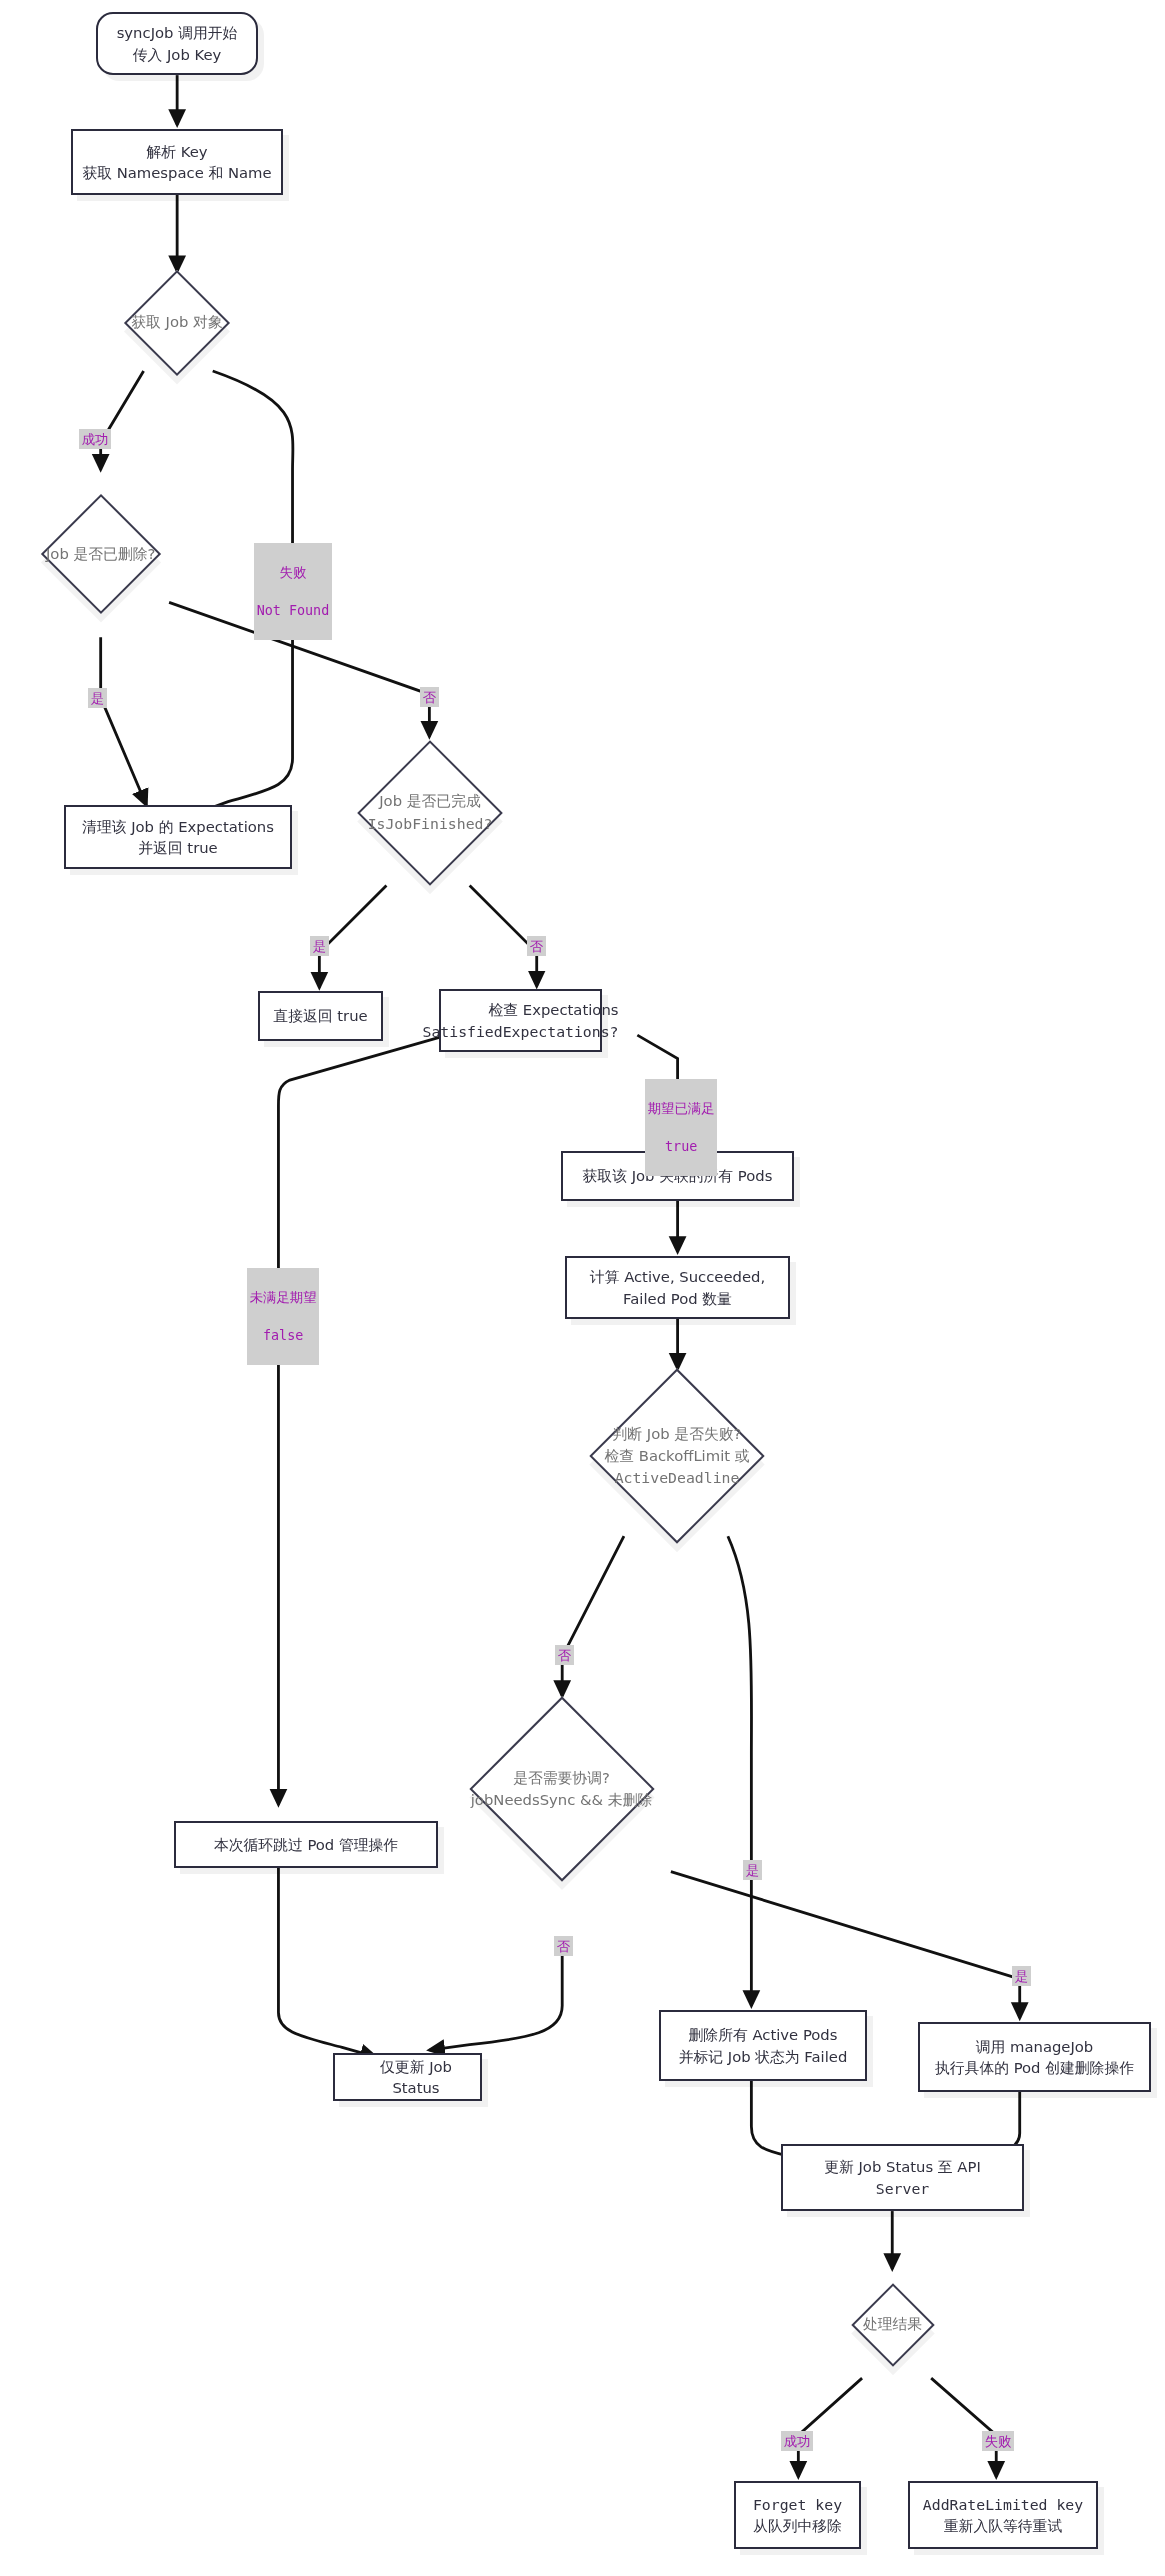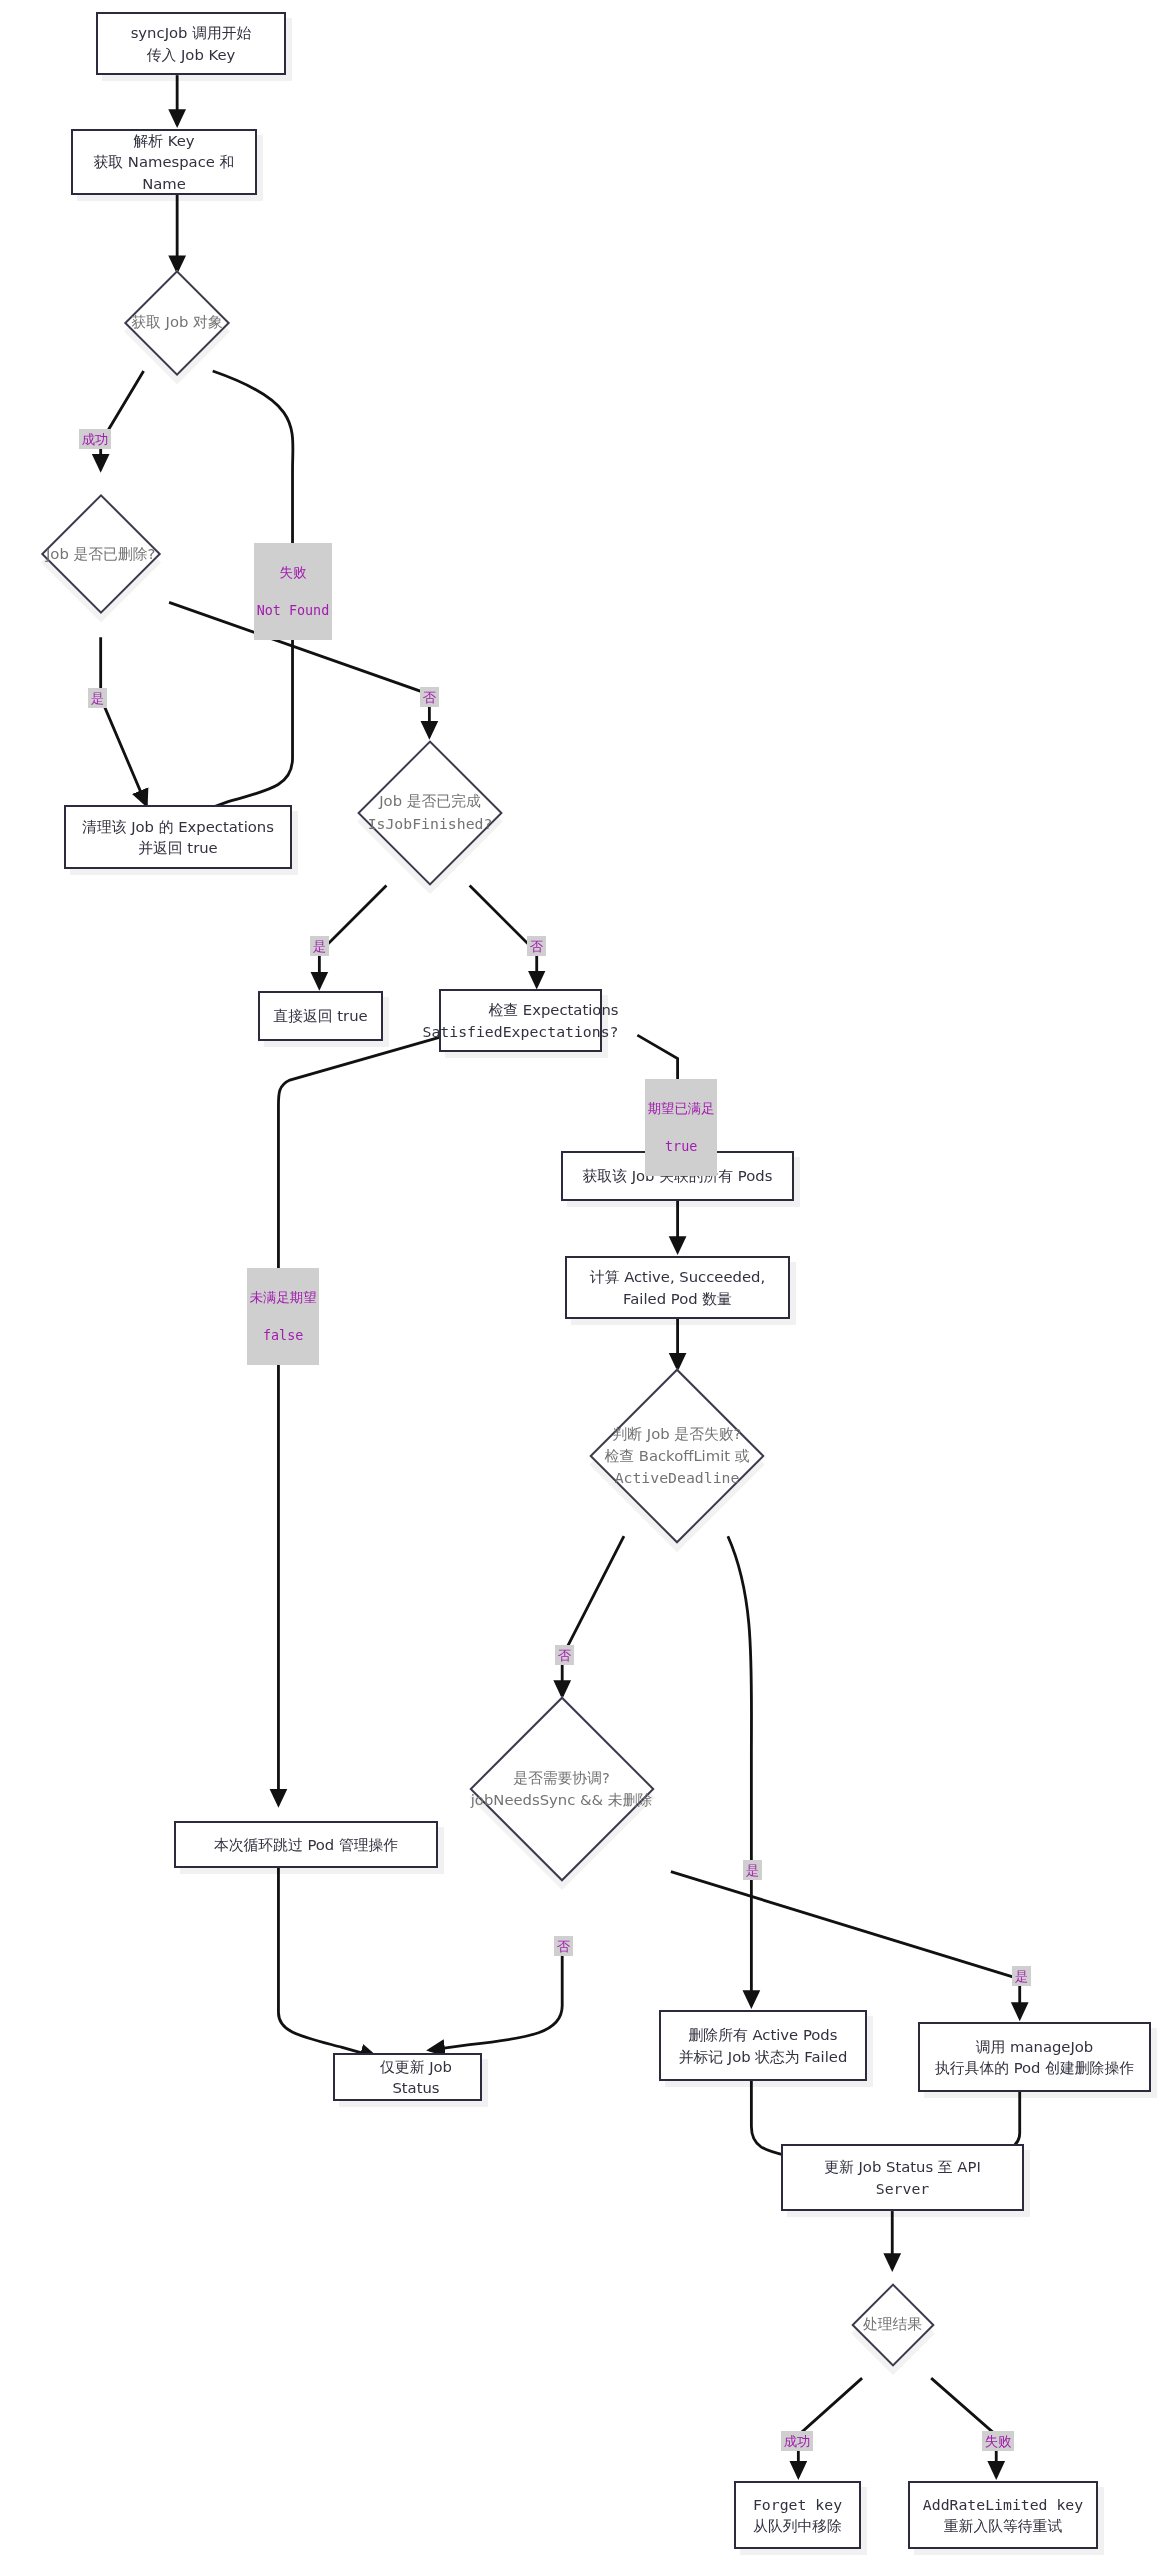--- a/index.html
+++ b/index.html
@@ -99,28 +99,28 @@
       <path d="M1520,3118 L1520,3180 C1520,3206 1490,3212 1430,3224 L1388,3232"></path>
 
       <path d="M1330,3296 L1330,3382"></path>
 
       <path d="M1285,3545 L1190,3630 L1190,3692"></path>
 
       <path d="M1388,3545 L1485,3630 L1485,3692"></path>
     </g>
   </svg>
 
-  <div class="node rect" style="left:96px;top:12px;width:190px;height:63px;">
+  <div class="node rect" style="left:96px;top:12px;width:162px;height:63px;border-radius:17px;">
     <div>
       <div>syncJob 调用开始</div>
       <div>传入 Job Key</div>
     </div>
   </div>
 
-  <div class="node rect" style="left:71px;top:129px;width:186px;height:66px;">
+  <div class="node rect" style="left:71px;top:129px;width:212px;height:66px;">
     <div>
       <div>解析 Key</div>
       <div>获取 Namespace 和 Name</div>
     </div>
   </div>
 
   <div class="node diamond" style="left: 87px; top: 272px; width: 180px; height: 101px;">
     <div class="shape" style="width: 71px; height: 71px;"></div>
     <div class="dlabel" style="margin:auto;">获取 Job 对象</div>
   </div>

